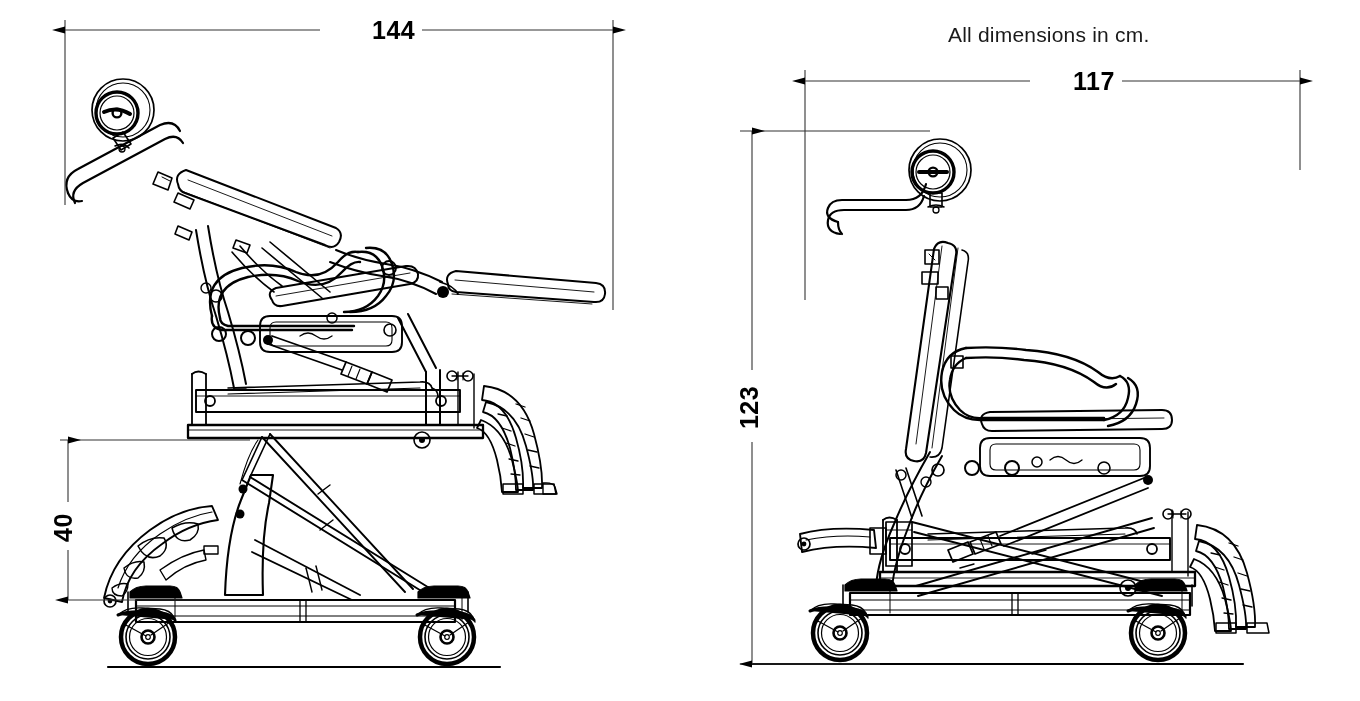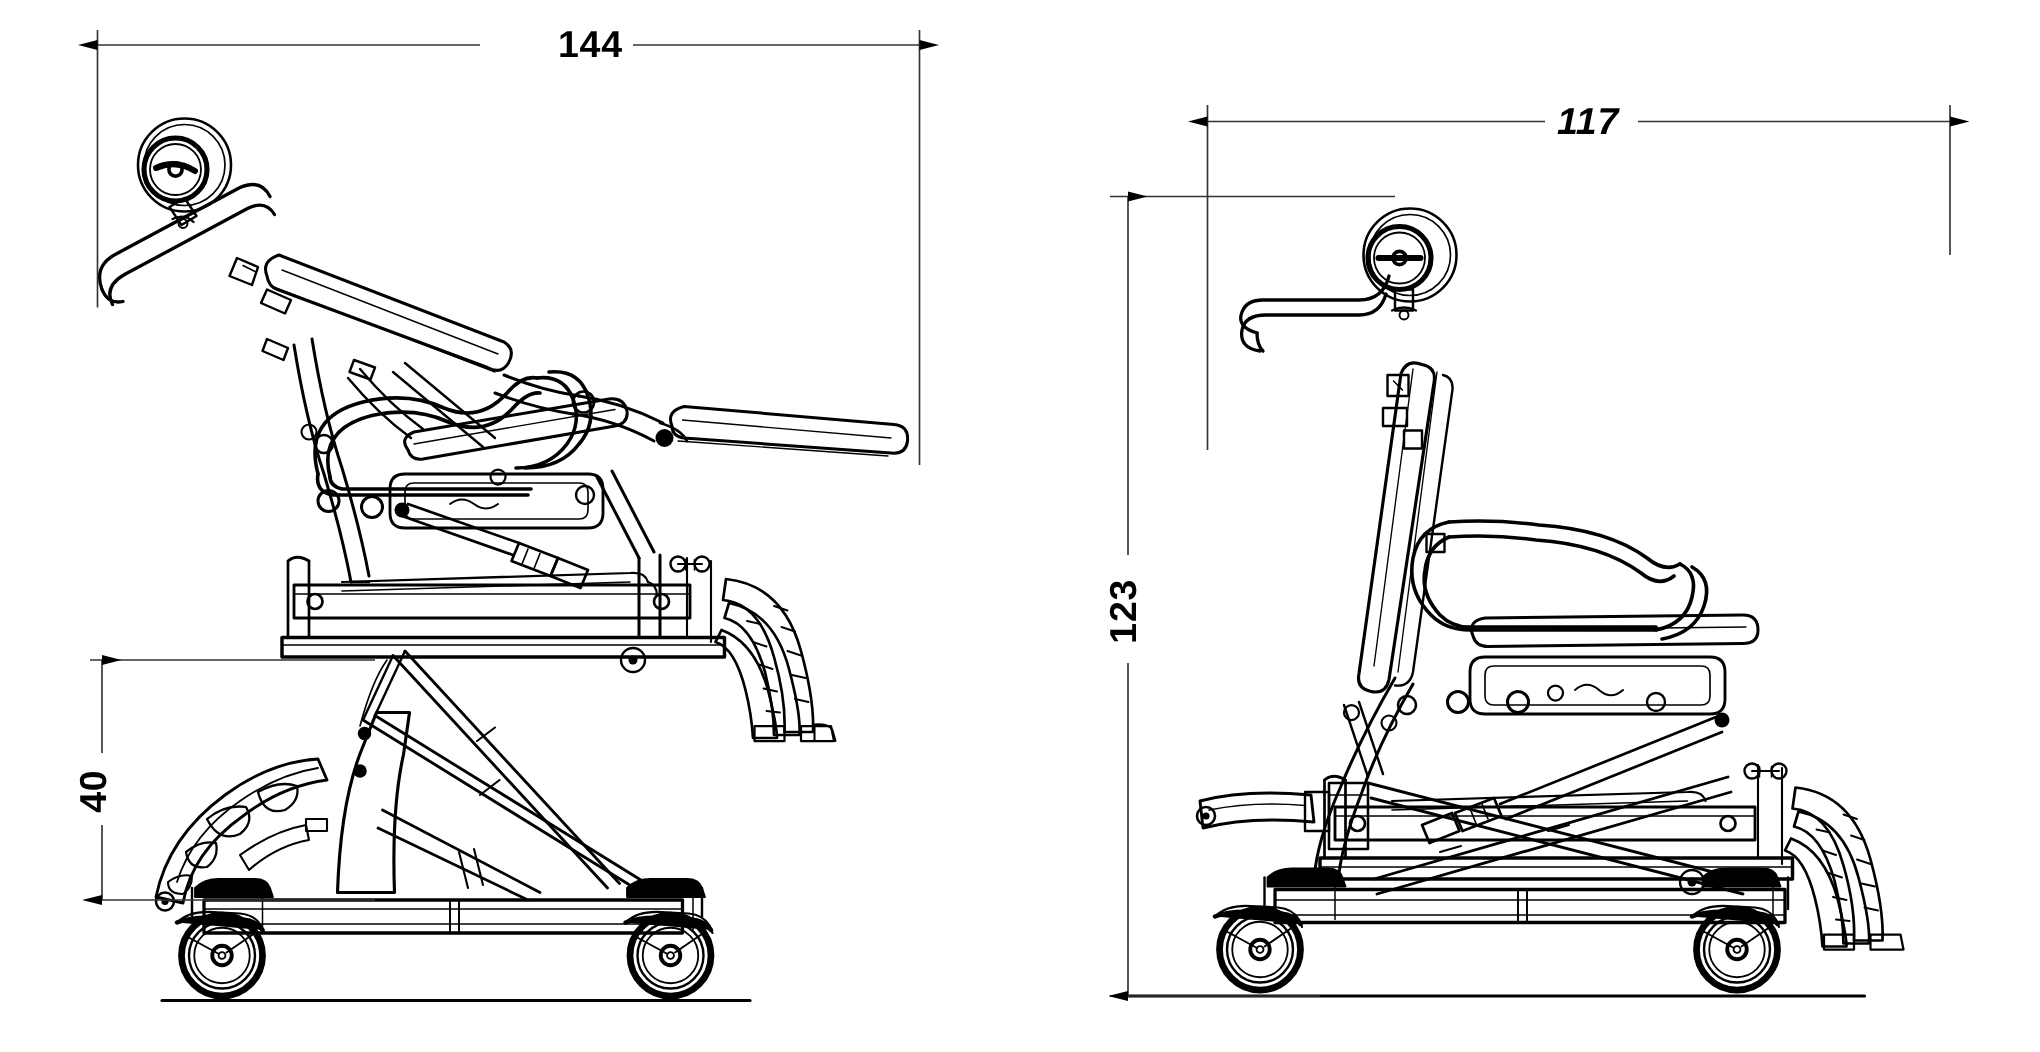--- a/index.html
+++ b/index.html
@@ -450,22 +450,23 @@
 
       <g>
         <line x1="740" y1="131" x2="930" y2="131" stroke-width="1.1"></line>
         <line x1="740" y1="664" x2="880" y2="664" stroke-width="1.1"></line>
         <line x1="752" y1="131" x2="752" y2="370" stroke-width="1.1" marker-start="url(#arrU)"></line>
         <line x1="752" y1="442" x2="752" y2="664" stroke-width="1.1" marker-end="url(#arrD)"></line>
       </g>
     </g>
   </svg>
 
+  <div class="note-text" style="left:948px; top:23px;">All dimensions in cm.</div>
 
   <div class="dim-text" style="left:321px; top:16px;margin-left:44px;">144</div>
 
   <div class="dim-text vert" style="left:42px; top:513px; transform:rotate(-90deg);">40</div>
 
-  <div class="dim-text" style="left:1031px; top:67px;font-style:italic;">117</div>
+  <div class="dim-text" style="left:1066px; top:67px;">117</div>
 
   <div class="dim-text vert" style="left:721px; top:393px; transform:rotate(-90deg);">123</div>
 
 </div>
 
 </body></html>

